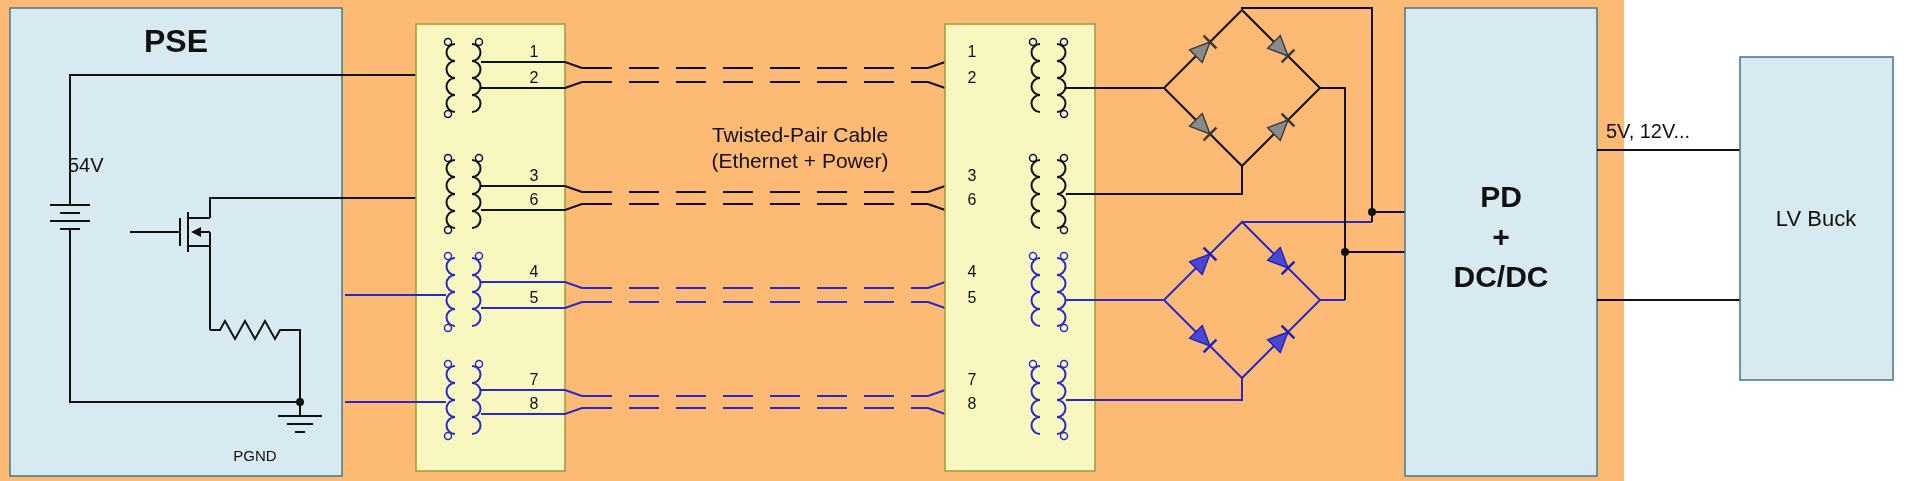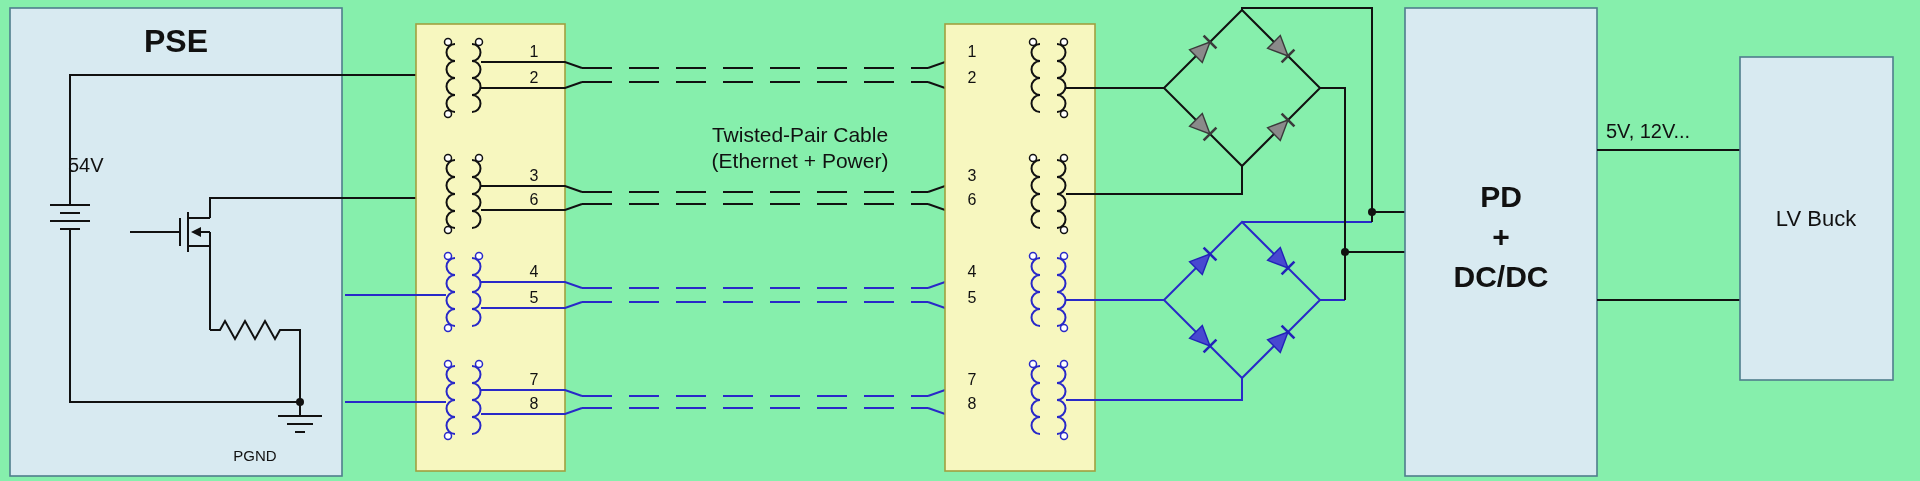--- a/index.html
+++ b/index.html
@@ -1,17 +1,17 @@
 <!DOCTYPE html>
 <html><head>
 <meta charset="utf-8">
 <style>
   * { box-sizing: border-box; }
   body { margin: 0; background: #fff; }
-  .stage { position: relative; width: 1920px; height: 481px; background: #86efac;
+  .stage { position: relative; width: 1624px; height: 481px; background: #fdba74;
            font-family: "Liberation Sans", "DejaVu Sans", sans-serif; }
   svg { display: block; }
   .wire  { stroke: #111; stroke-width: 2; fill: none; }
   .wireb { stroke: #2929c8; stroke-width: 2; fill: none; }
   .dash  { stroke: #111; stroke-width: 2.2; fill: none; stroke-dasharray: 30 17; }
   .dashb { stroke: #2929c8; stroke-width: 2.2; fill: none; stroke-dasharray: 30 17; }
   .block  { stroke: #4f7d8d; stroke-width: 1.6; }
   .magbox { stroke: #a0a040; stroke-width: 1.6; }
   .coil  { stroke: #111; stroke-width: 2; fill: none; }
   .coilb { stroke: #2929c8; stroke-width: 2; fill: none; }

